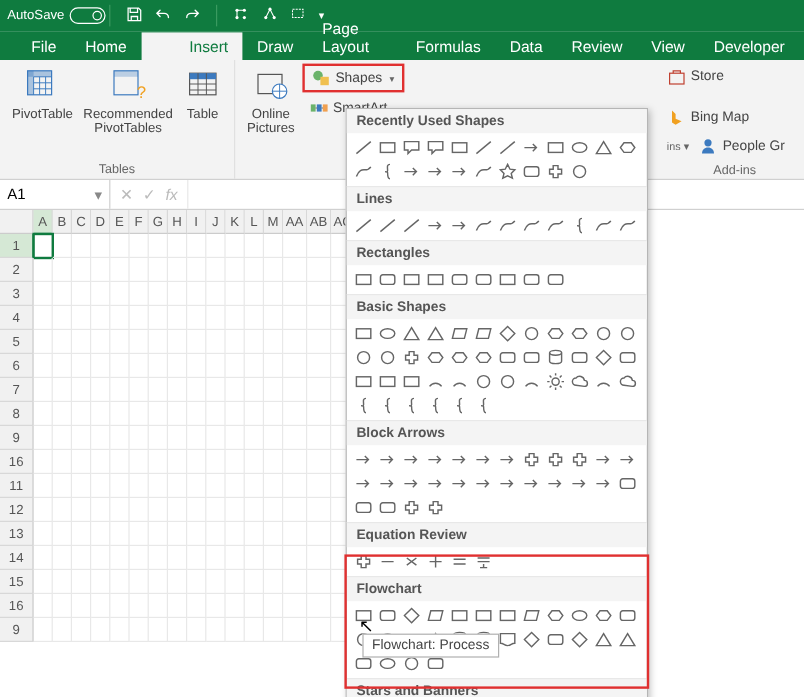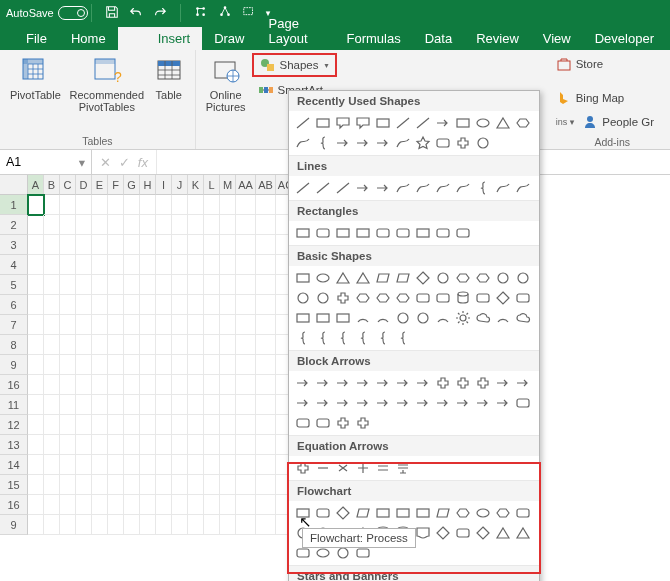--- a/index.html
+++ b/index.html
@@ -1238,21 +1238,21 @@
         <svg width="16" height="16" viewBox="0 0 16 16">
           <path d="M6 3h4v3h3v4h-3v3H6v-3H3V6h3z"></path>
         </svg>
       </div>
       <div class="gi">
         <svg width="16" height="16" viewBox="0 0 16 16">
           <path d="M6 3h4v3h3v4h-3v3H6v-3H3V6h3z"></path>
         </svg>
       </div>
     </div>
-  <div class="gcat">Equation Arrows</div>
+  <div class="gcat">Equation Review</div>
   <div class="gicons" id="g-equation">
       <div class="gi">
         <svg width="16" height="16" viewBox="0 0 16 16">
           <path d="M6 3h4v3h3v4h-3v3H6v-3H3V6h3z"></path>
         </svg>
       </div>
       <div class="gi">
         <svg width="16" height="16" viewBox="0 0 16 16">
           <path d="M3 8h10"></path>
         </svg>

